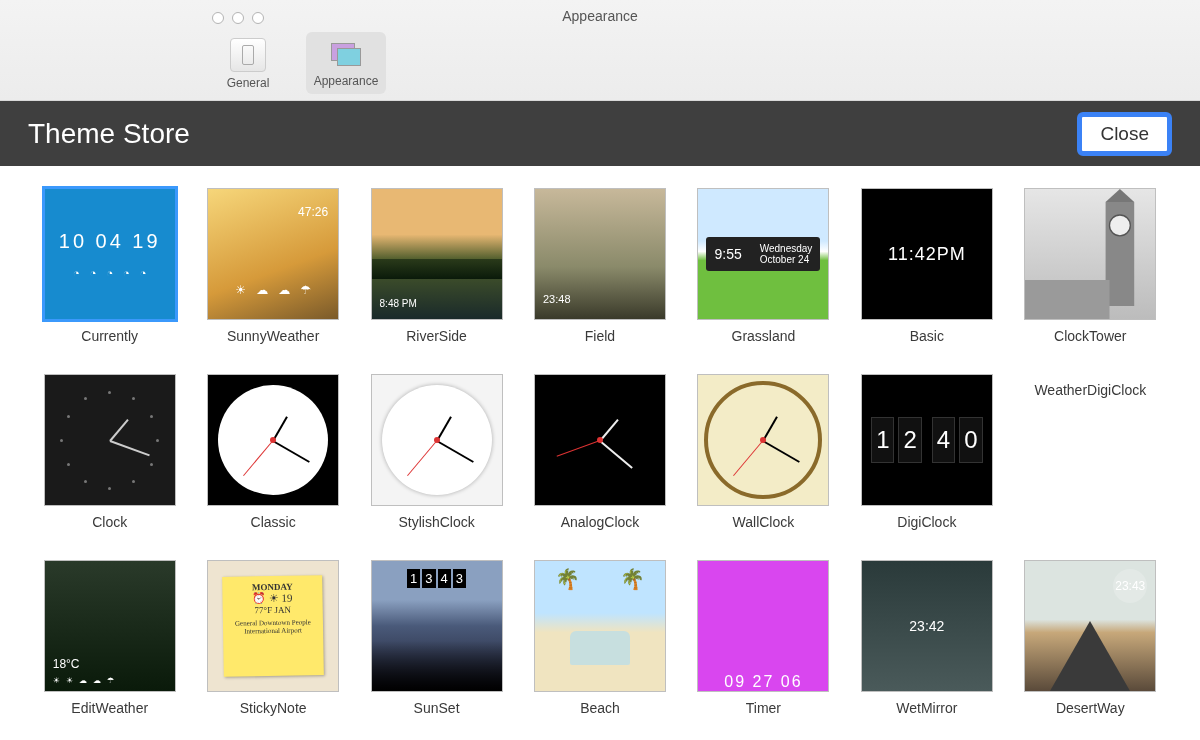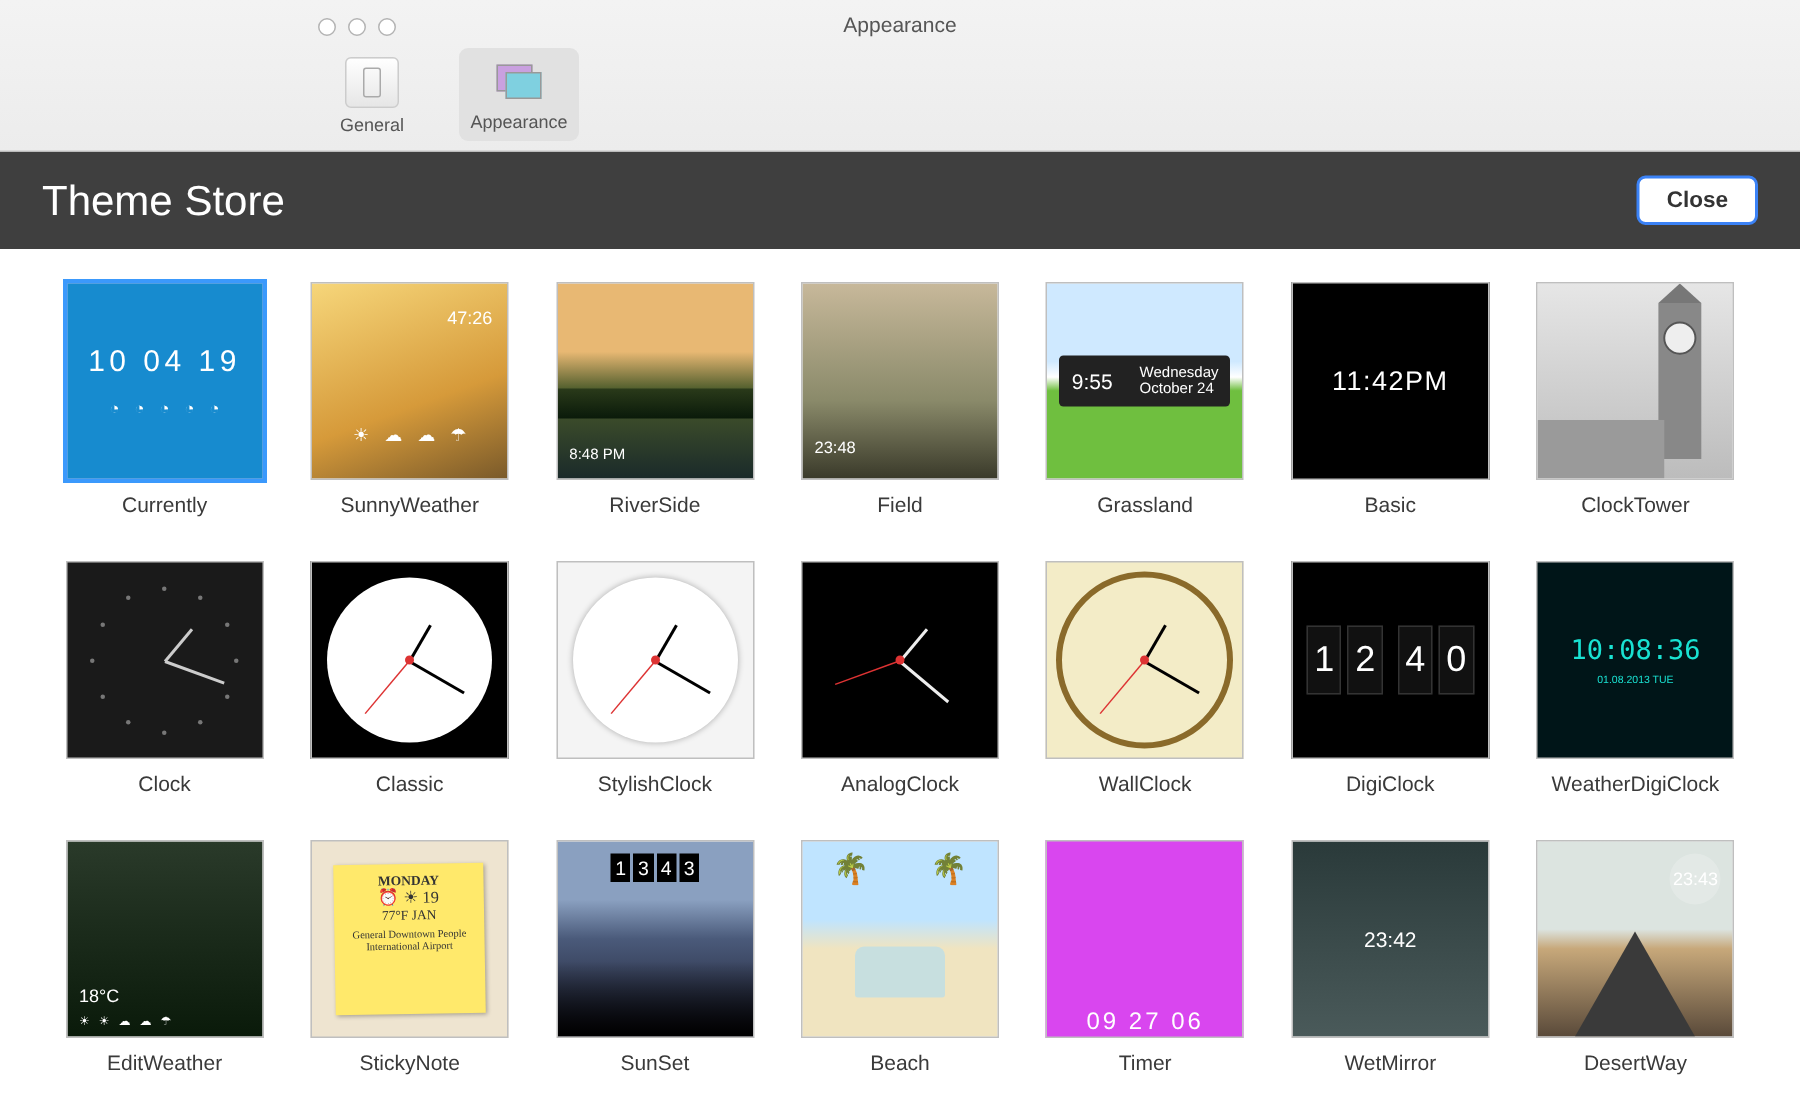--- a/index.html
+++ b/index.html
@@ -12,22 +12,22 @@
   .win-title{text-align:center;padding-top:8px;color:#555;font-size:14px;}
   .toolbar{position:absolute;left:8px;bottom:6px;display:flex;gap:18px;}
   .tool-btn{width:72px;text-align:center;padding:6px 4px 4px;border-radius:6px;}
   .tool-btn.selected{background:#e1e1e1;}
   .tool-icon{width:34px;height:32px;margin:0 auto 4px;border-radius:4px;display:flex;align-items:center;justify-content:center;font-size:18px;}
   .tool-label{font-size:12px;color:#555;}
 
   .bar{height:65px;background:#3f3f3f;color:#fff;display:flex;align-items:center;
     justify-content:space-between;padding:0 28px;}
   .bar h1{font-size:28px;font-weight:400;margin:0;}
-  .close-btn{background:#fff;color:#333;border:2px solid #3b82f6;border-radius:6px;
-    padding:6px 18px;font-size:15px;cursor:pointer;font-weight:bold;}
+  .close-btn{background:#fff;color:#333;border:5px solid #3b82f6;border-radius:6px;
+    padding:6px 18px;font-size:19px;cursor:pointer;}
 
   .grid-wrap{height:575px;overflow:auto;padding:22px 36px;}
   .grid{display:grid;grid-template-columns:repeat(7,1fr);gap:30px 16px;}
   .tile{text-align:center;cursor:pointer;}
   .thumb{width:132px;height:132px;margin:0 auto;border:1px solid #bfbfbf;box-sizing:border-box;
     position:relative;overflow:hidden;display:flex;align-items:center;justify-content:center;
     flex-direction:column;color:#fff;}
   .tile.sel .thumb{outline:3px solid #3b99fc;outline-offset:-1px;}
   .tile-label{font-size:14px;color:#3a3a3a;margin-top:8px;}
 
@@ -273,24 +273,20 @@
             <span>1</span>
             <span>2</span>
             <span style="background:none;border:none;padding:8px 1px"></span>
             <span>4</span>
             <span>0</span>
           </div>
         </div>
         <div class="tile-label">DigiClock</div>
       </div>
       <div class="tile">
-        <div class="thumb t-wdigi">
-          <div class="time">10:08:36</div>
-          <div class="sm">01.08.2013 TUE</div>
-        </div>
         <div class="tile-label">WeatherDigiClock</div>
       </div>
       <div class="tile">
         <div class="thumb t-edit">
           <div class="sm">18°C</div>
           <div class="ic-row">
             <span>☀</span>
             <span>☀</span>
             <span>☁</span>
             <span>☁</span>

